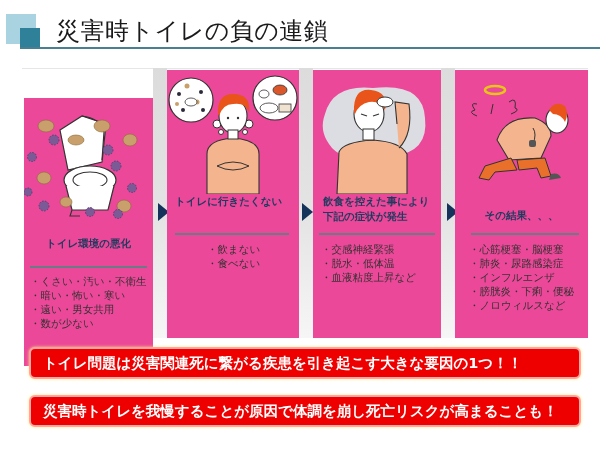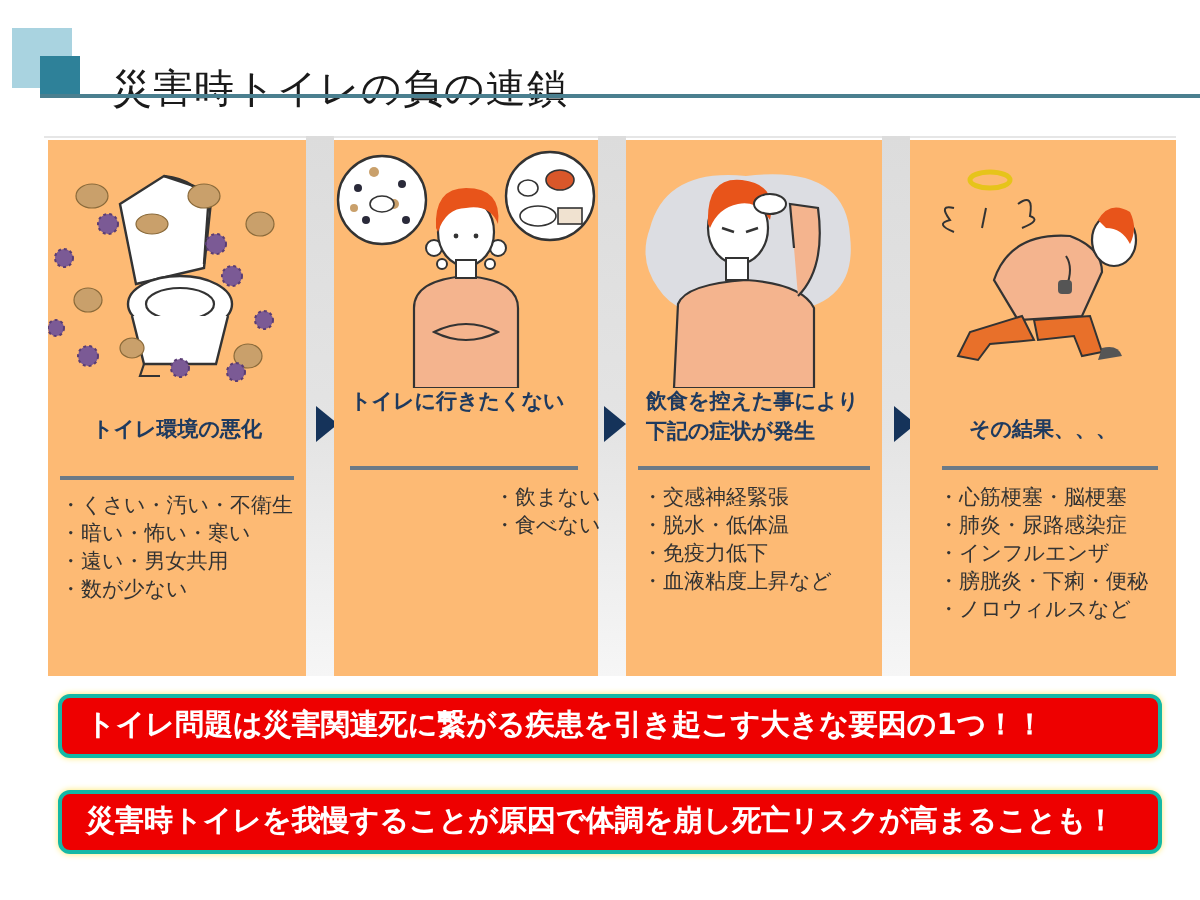--- a/index.html
+++ b/index.html
@@ -3,50 +3,50 @@
   <meta charset="utf-8">
   <style>
     * { box-sizing: border-box; margin: 0; padding: 0; }
     html, body { width: 600px; height: 450px; background: #ffffff; overflow: hidden; }
     body { position: relative; font-family: "DejaVu Sans", "Liberation Sans", sans-serif; color: #333; }
 
     
     .title-deco-light { position: absolute; left: 6px; top: 14px; width: 30px; height: 30px; background: #a9d3e0; }
     .title-deco-dark { position: absolute; left: 20px; top: 28px; width: 20px; height: 20px; background: #2e8199; }
     .title-line { position: absolute; left: 20px; top: 47px; width: 580px; height: 2px; background: #4a7f8f; }
-    .title-text { position: absolute; left: 56px; top: 31px; font-size: 20px; font-weight: normal; color: #1a1a1a; letter-spacing: 0.5px; white-space: nowrap; }
+    .title-text { position: absolute; left: 56px; top: 15px; font-size: 24px; font-weight: normal; color: #1a1a1a; letter-spacing: 0.5px; white-space: nowrap; }
 
     
     .strip { position: absolute; left: 22px; top: 68px; width: 566px; height: 270px; background: #ffffff; border-top: 1px solid #e6e6e6; }
     .gutter { position: absolute; top: 68px; width: 14px; height: 270px; background: linear-gradient(to bottom, #dcdcdc 0%, #e4e4e4 55%, #f6f6f6 100%); }
-    .panel { position: absolute; top: 70px; height: 268px; background: #fdba74; }
+    .panel { position: absolute; top: 70px; height: 268px; background: #ec4899; }
     .illus { position: absolute; left: 0; top: 4px; width: 100%; height: 120px; }
     .panel-heading { position: absolute; left: 0; width: 100%; color: #1e3a5f; font-weight: bold; font-size: 10.5px; line-height: 15px; }
     .panel-rule { position: absolute; height: 2px; background: #6c7a86; }
     .panel-list { position: absolute; list-style: none; color: #333; font-size: 10.5px; line-height: 14px; }
     .panel-list li { white-space: nowrap; }
     .arrow { position: absolute; width: 0; height: 0; border-top: 9px solid transparent; border-bottom: 9px solid transparent; border-left: 11px solid #15335a; }
 
     
-    .banner { position: absolute; left: 29px; width: 552px; height: 32px; background: #ee0000; border: 2px solid #14b8a6; border-radius: 6px; box-shadow: 0 0 3px #ffe86b; color: #ffffff; font-weight: bold; font-size: 14.5px; line-height: 28px; padding-left: 12px; white-space: nowrap; overflow: hidden; }
+    .banner { position: absolute; left: 29px; width: 552px; height: 32px; background: #ee0000; border: 2px solid #fca5a5; border-radius: 6px; box-shadow: 0 0 3px #ffe86b; color: #ffffff; font-weight: bold; font-size: 14.5px; line-height: 28px; padding-left: 12px; white-space: nowrap; overflow: hidden; }
   </style>
 </head>
 <body>
 
 <div class="title-deco-light"></div>
 <div class="title-deco-dark"></div>
 <h1 class="title-text">災害時トイレの負の連鎖</h1>
 <div class="title-line"></div>
 
 <div class="strip"></div>
 <div class="gutter" style="left:153px;"></div>
 <div class="gutter" style="left:299px;"></div>
 <div class="gutter" style="left:441px;"></div>
 
-<div class="panel" style="left:24px; width:129px;">
+<div class="panel" style="left:24px; width:129px;margin-top:28px;">
   <svg class="illus" viewBox="0 0 129 120">
 
     <path d="M36 28 L58 14 L82 22 L78 60 L44 68 Z" fill="#fff" stroke="#333" stroke-width="1.2"></path>
     <path d="M58 14 Q76 16 80 30 L78 58" fill="none" stroke="#333" stroke-width="1.2"></path>
 
     <ellipse cx="66" cy="78" rx="26" ry="14" fill="#fff" stroke="#333" stroke-width="1.2"></ellipse>
     <ellipse cx="66" cy="78" rx="17" ry="8" fill="#fff" stroke="#333" stroke-width="1.1"></ellipse>
     <path d="M42 84 L48 108 L84 108 L90 84" fill="#fff" stroke="#333" stroke-width="1.2"></path>
     <path d="M48 108 L46 114 L56 114" fill="none" stroke="#333" stroke-width="1.1"></path>
 
@@ -119,21 +119,21 @@
     <rect x="61" y="56" width="10" height="9" fill="#fff" stroke="#333" stroke-width="1"></rect>
     <g fill="#333">
         <circle cx="61" cy="44" r="1.2"></circle>
         <circle cx="71" cy="44" r="1.2"></circle>
       </g>
   </svg>
   <div class="panel-heading" style="top:124px; left:8px;">
     <div>トイレに行きたくない</div>
   </div>
   <div class="panel-rule" style="top:163px; left:8px; width:114px;"></div>
-  <ul class="panel-list" style="top:172px; left:40px;margin-left:40px;">
+  <ul class="panel-list" style="top:172px; left:40px;">
     <li>・飲まない</li>
     <li>・食べない</li>
   </ul>
 </div>
 <div class="arrow" style="left:302px; top:203px;"></div>
 
 <div class="panel" style="left:313px; width:128px;">
   <svg class="illus" viewBox="0 0 128 120">
     <path d="M12 40 Q20 10 60 14 Q110 8 112 44 Q116 78 80 82 Q30 92 16 70 Q6 56 12 40 Z" fill="#dcdde2"></path>
     <path d="M24 120 L26 78 Q30 68 60 66 Q88 68 94 80 L94 120 Z" fill="#f4b48e" stroke="#333" stroke-width="1.1"></path>
@@ -148,21 +148,20 @@
       </g>
   </svg>
   <div class="panel-heading" style="top:124px; left:10px;">
     <div>飲食を控えた事により</div>
     <div>下記の症状が発生</div>
   </div>
   <div class="panel-rule" style="top:163px; left:6px; width:116px;"></div>
   <ul class="panel-list" style="top:172px; left:8px;">
     <li>・交感神経緊張</li>
     <li>・脱水・低体温</li>
-    <li>・免疫力低下</li>
     <li>・血液粘度上昇など</li>
   </ul>
 </div>
 <div class="arrow" style="left:447px; top:203px;"></div>
 
 <div class="panel" style="left:455px; width:133px;">
   <svg class="illus" viewBox="0 0 133 120">
     <ellipse cx="40" cy="16" rx="10" ry="4" fill="none" stroke="#e6c41a" stroke-width="2.5"></ellipse>
     <path d="M22 30 Q14 28 20 36 Q12 38 22 42" fill="none" stroke="#333" stroke-width="1"></path>
     <path d="M54 28 Q62 22 60 34 Q66 36 56 40" fill="none" stroke="#333" stroke-width="1"></path>

